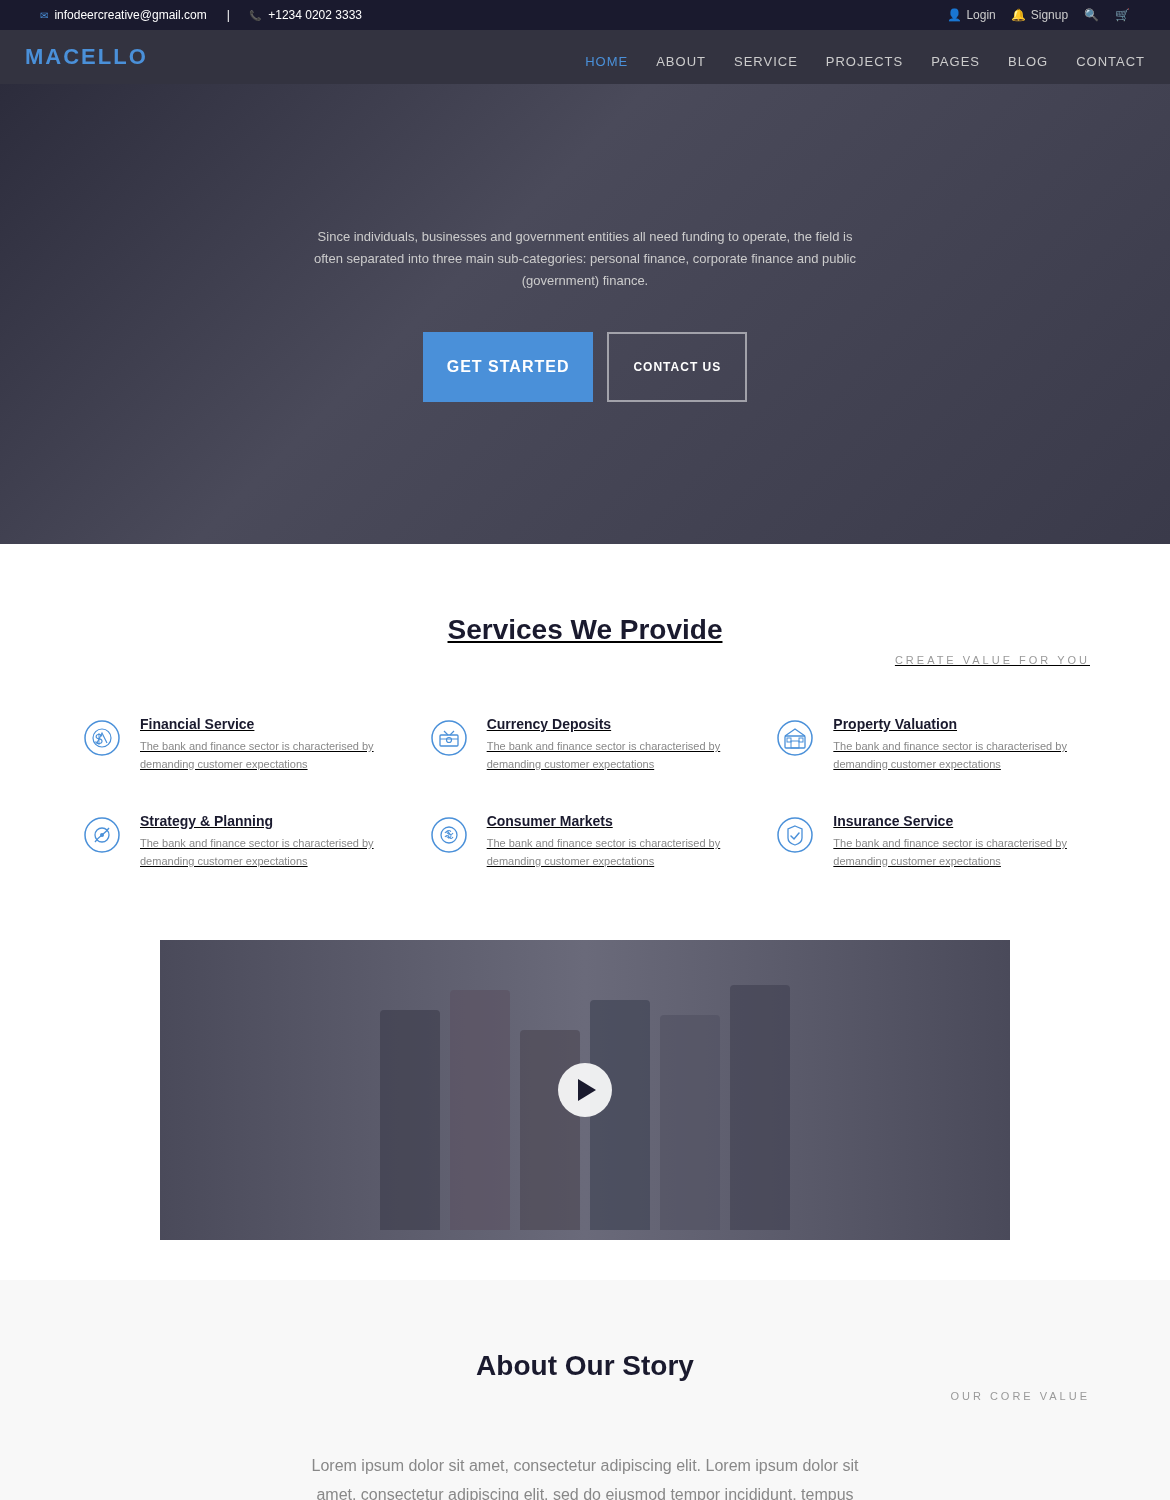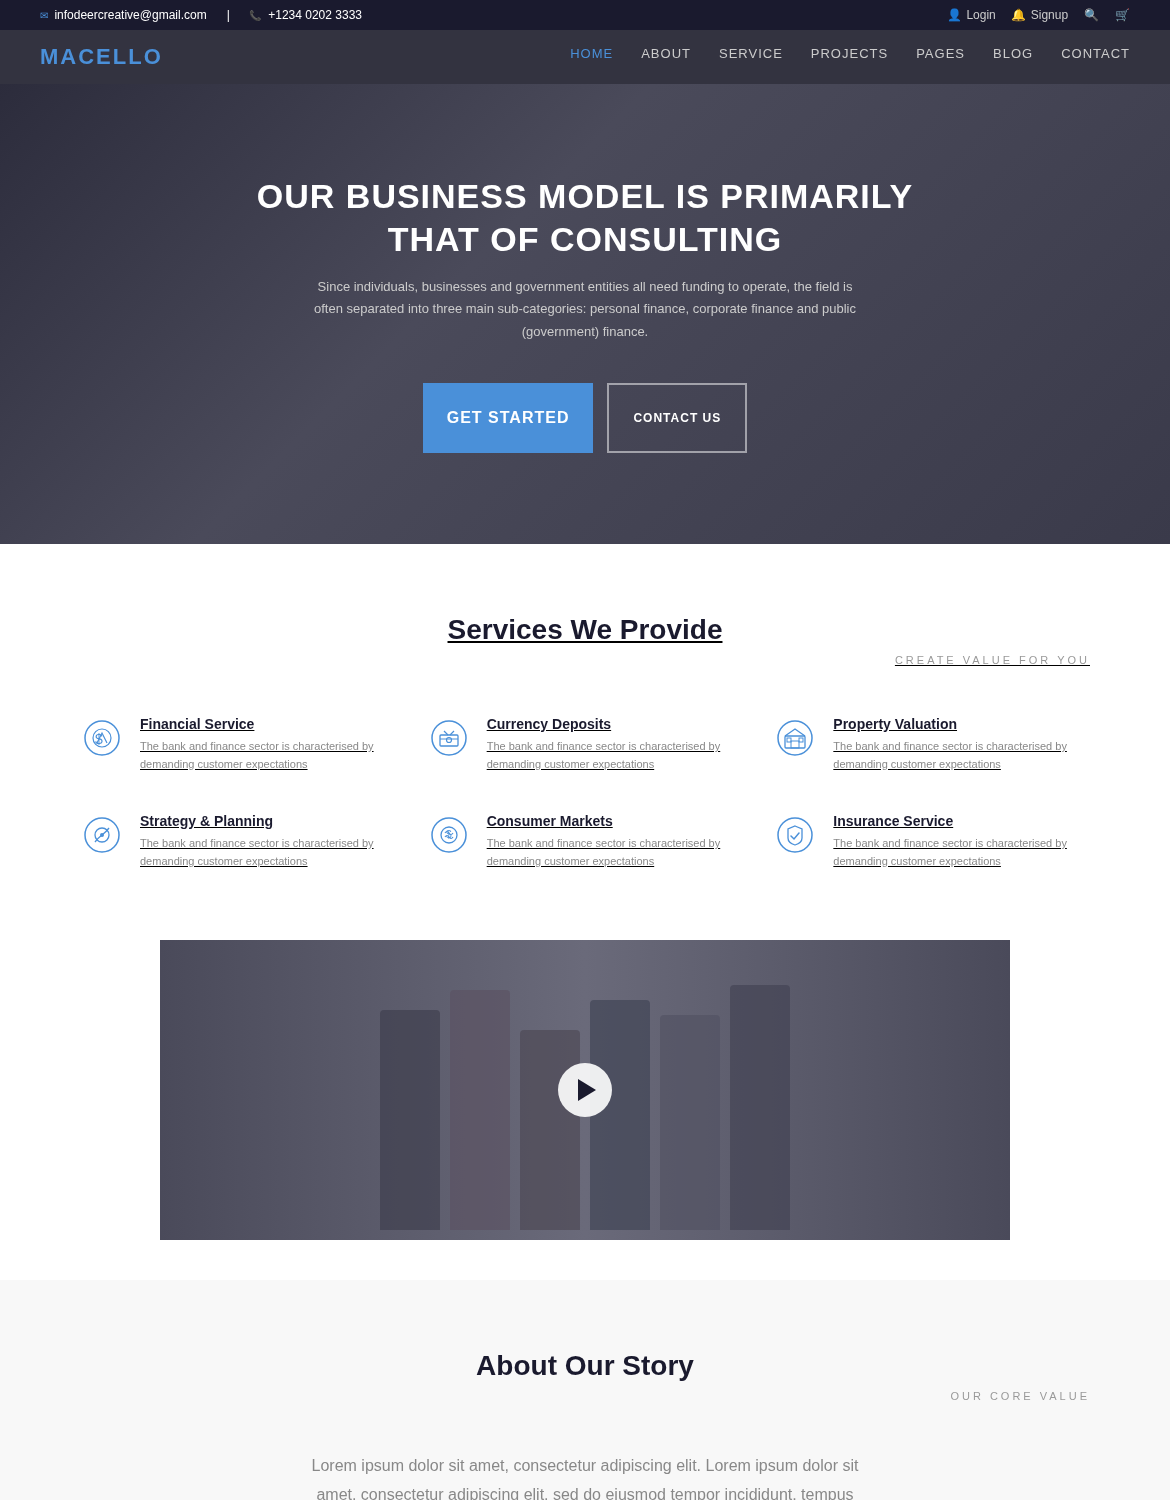--- a/index.html
+++ b/index.html
@@ -18,23 +18,23 @@
     .topbar-left { display: flex; align-items: center; gap: 20px; }
     .topbar-left span { display: flex; align-items: center; gap: 6px; }
     .topbar-left .dot { color: #4a90d9; font-size: 10px; }
     .topbar-right { display: flex; align-items: center; gap: 16px; }
     .topbar-right a { color: #ccc; text-decoration: none; font-size: 12px; display: flex; align-items: center; gap: 4px; }
 
     
     .navbar {
       background: rgba(15,15,30,0.85);
       display: flex;
-      align-items: flex-start;
+      align-items: flex-end;
       justify-content: space-between;
-      padding: 14px 40px;
+      padding: 14px 25px;
     }
     .logo { color: #fff; font-size: 22px; font-weight: 700; letter-spacing: 2px; }
     .logo span { color: #4a90d9; }
     .nav-links { display: flex; gap: 28px; list-style: none; }
     .nav-links li a { color: #ccc; text-decoration: none; font-size: 13px; text-transform: uppercase; letter-spacing: 1px; }
     .nav-links li.active a { color: #4a90d9; }
 
     
     .hero {
       position: relative;
@@ -264,21 +264,20 @@
     <li><a href="#">PROJECTS</a></li>
     <li><a href="#">PAGES</a></li>
     <li><a href="#">BLOG</a></li>
     <li><a href="#">CONTACT</a></li>
   </ul>
 </nav>
 
 <section class="hero">
   <div class="hero-bg"></div>
   <div class="hero-content">
-    <h1>OUR BUSINESS MODEL IS PRIMARILY THAT OF CONSULTING</h1>
     <p>Since individuals, businesses and government entities all need funding to operate, the field is often separated into three main sub-categories: personal finance, corporate finance and public (government) finance.</p>
     <div class="hero-buttons">
       <button class="btn-primary">GET STARTED</button>
       <button class="btn-outline">CONTACT US</button>
     </div>
   </div>
 </section>
 
 <section class="services-section">
   <h2 class="section-title">Services We Provide</h2>

